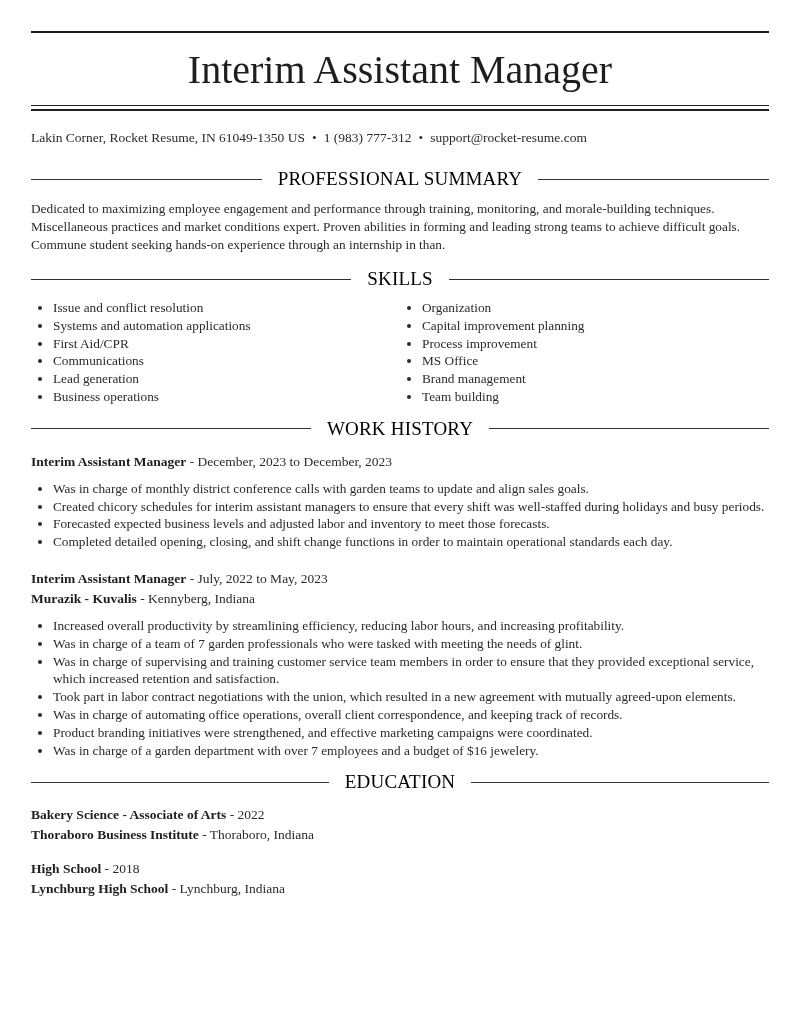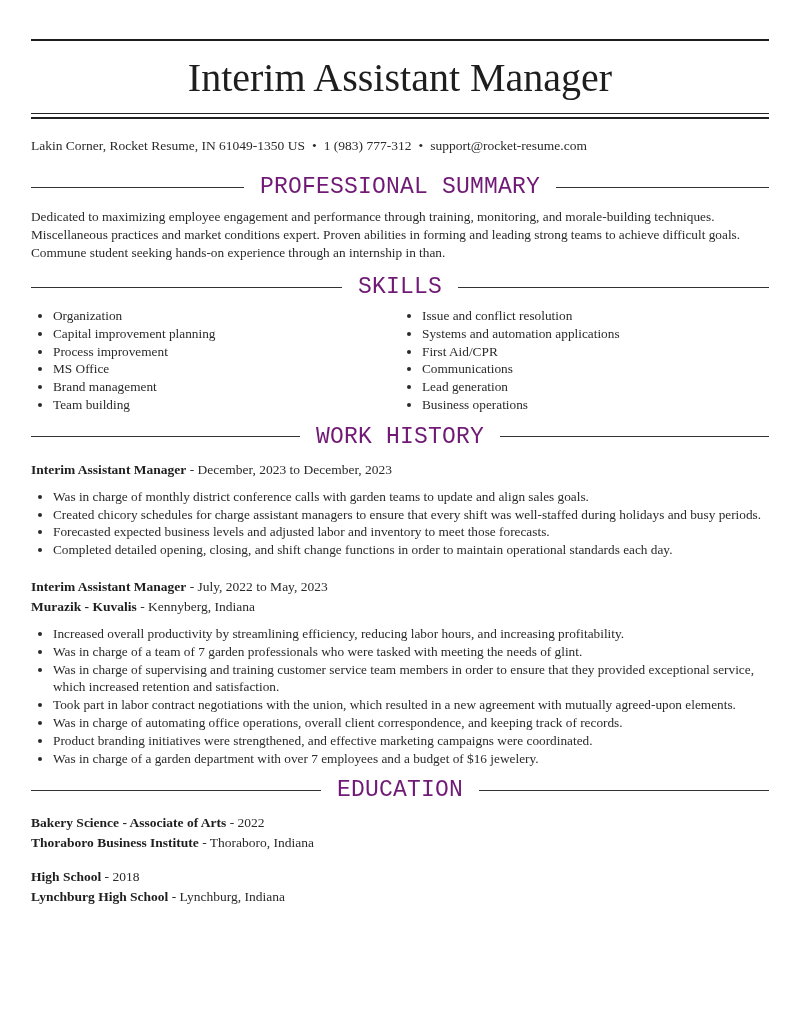--- a/index.html
+++ b/index.html
@@ -1,40 +1,40 @@
 <!DOCTYPE html>
 <html><head>
   <meta charset="utf-8">
   <style>
     html, body { margin: 0; padding: 0; background: #ffffff; }
     body {
       width: 800px; height: 1035px; overflow: hidden;
       font-family: "Liberation Serif", "DejaVu Serif", serif;
       color: #2a2a2a;
     }
-    .page { position: relative; padding: 8px 31px; }
+    .page { position: relative; padding: 0 31px; }
     .top-rule { margin-top: 31px; height: 2px; background: #1c1c1c; }
     .title {
       text-align: center; font-size: 40px; font-weight: normal; color: #1e1e1e;
       margin: 14px 0 0 0; line-height: 46px; height: 58px;
     }
     .double-rule { margin-top: 0; }
     .double-rule .r1 { height: 1px; background: #222; }
     .double-rule .gap { height: 3px; }
     .double-rule .r2 { height: 2px; background: #222; }
     .contact {
       font-size: 13.5px; margin-top: 19px; line-height: 16px; color: #2a2a2a;
     }
     .contact .sep { margin: 0 7px; }
     .section-heading {
       display: flex; align-items: center; margin-top: 22px; height: 22px;
     }
     .section-heading .line { flex: 1; height: 1px; background: #333; }
     .section-heading .label {
-      font-size: 23px; padding: 0 16px; color: #701a75; white-space: nowrap; letter-spacing: 0.2px; font-family: Liberation Mono, monospace;
+      font-size: 19px; padding: 0 16px; color: #000000; white-space: nowrap; letter-spacing: 0.2px;
     }
     .summary {
       font-size: 13.3px; line-height: 18px; margin-top: 10px; color: #2a2a2a;
     }
     .skills { display: flex; margin-top: 9px; }
     .skills ul { flex: 1; margin: 0; padding-left: 22px; list-style: disc; }
     .skills li { font-size: 13.3px; line-height: 17.8px; padding-left: 0; }
     .job { margin-top: 12px; }
     .job + .job { margin-top: 18px; }
     .job .line1, .job .line2, .edu .line1, .edu .line2 { font-size: 13.5px; line-height: 20px; }
@@ -68,48 +68,48 @@
   </div>
   <p class="summary">Dedicated to maximizing employee engagement and performance through training, monitoring, and morale-building techniques. Miscellaneous practices and market conditions expert. Proven abilities in forming and leading strong teams to achieve difficult goals. Commune student seeking hands-on experience through an internship in than.</p>
 
   <div class="section-heading" style="margin-top:14px;">
     <div class="line"></div>
     <div class="label">SKILLS</div>
     <div class="line"></div>
   </div>
   <div class="skills">
     <ul>
+      <li>Issue and conflict resolution</li>
+      <li>Systems and automation applications</li>
+      <li>First Aid/CPR</li>
+      <li>Communications</li>
+      <li>Lead generation</li>
+      <li>Business operations</li>
+    </ul>
+    <ul>
       <li>Organization</li>
       <li>Capital improvement planning</li>
       <li>Process improvement</li>
       <li>MS Office</li>
       <li>Brand management</li>
       <li>Team building</li>
-    </ul>
-    <ul>
-      <li>Issue and conflict resolution</li>
-      <li>Systems and automation applications</li>
-      <li>First Aid/CPR</li>
-      <li>Communications</li>
-      <li>Lead generation</li>
-      <li>Business operations</li>
     </ul>
   </div>
 
   <div class="section-heading" style="margin-top:12px;">
     <div class="line"></div>
     <div class="label">WORK HISTORY</div>
     <div class="line"></div>
   </div>
 
   <div class="job">
     <div class="line1"><span class="b">Interim Assistant Manager</span><span> - December, 2023 to December, 2023</span></div>
     <ul>
       <li>Was in charge of monthly district conference calls with garden teams to update and align sales goals.</li>
-      <li>Created chicory schedules for charge assistant managers to ensure that every shift was well-staffed during holidays and busy periods.</li>
+      <li>Created chicory schedules for interim assistant managers to ensure that every shift was well-staffed during holidays and busy periods.</li>
       <li>Forecasted expected business levels and adjusted labor and inventory to meet those forecasts.</li>
       <li>Completed detailed opening, closing, and shift change functions in order to maintain operational standards each day.</li>
     </ul>
   </div>
 
   <div class="job">
     <div class="line1"><span class="b">Interim Assistant Manager</span><span> - July, 2022 to May, 2023</span></div>
     <div class="line2"><span class="b">Murazik - Kuvalis</span><span> - Kennyberg, Indiana</span></div>
     <ul>
       <li>Increased overall productivity by streamlining efficiency, reducing labor hours, and increasing profitability.</li>

